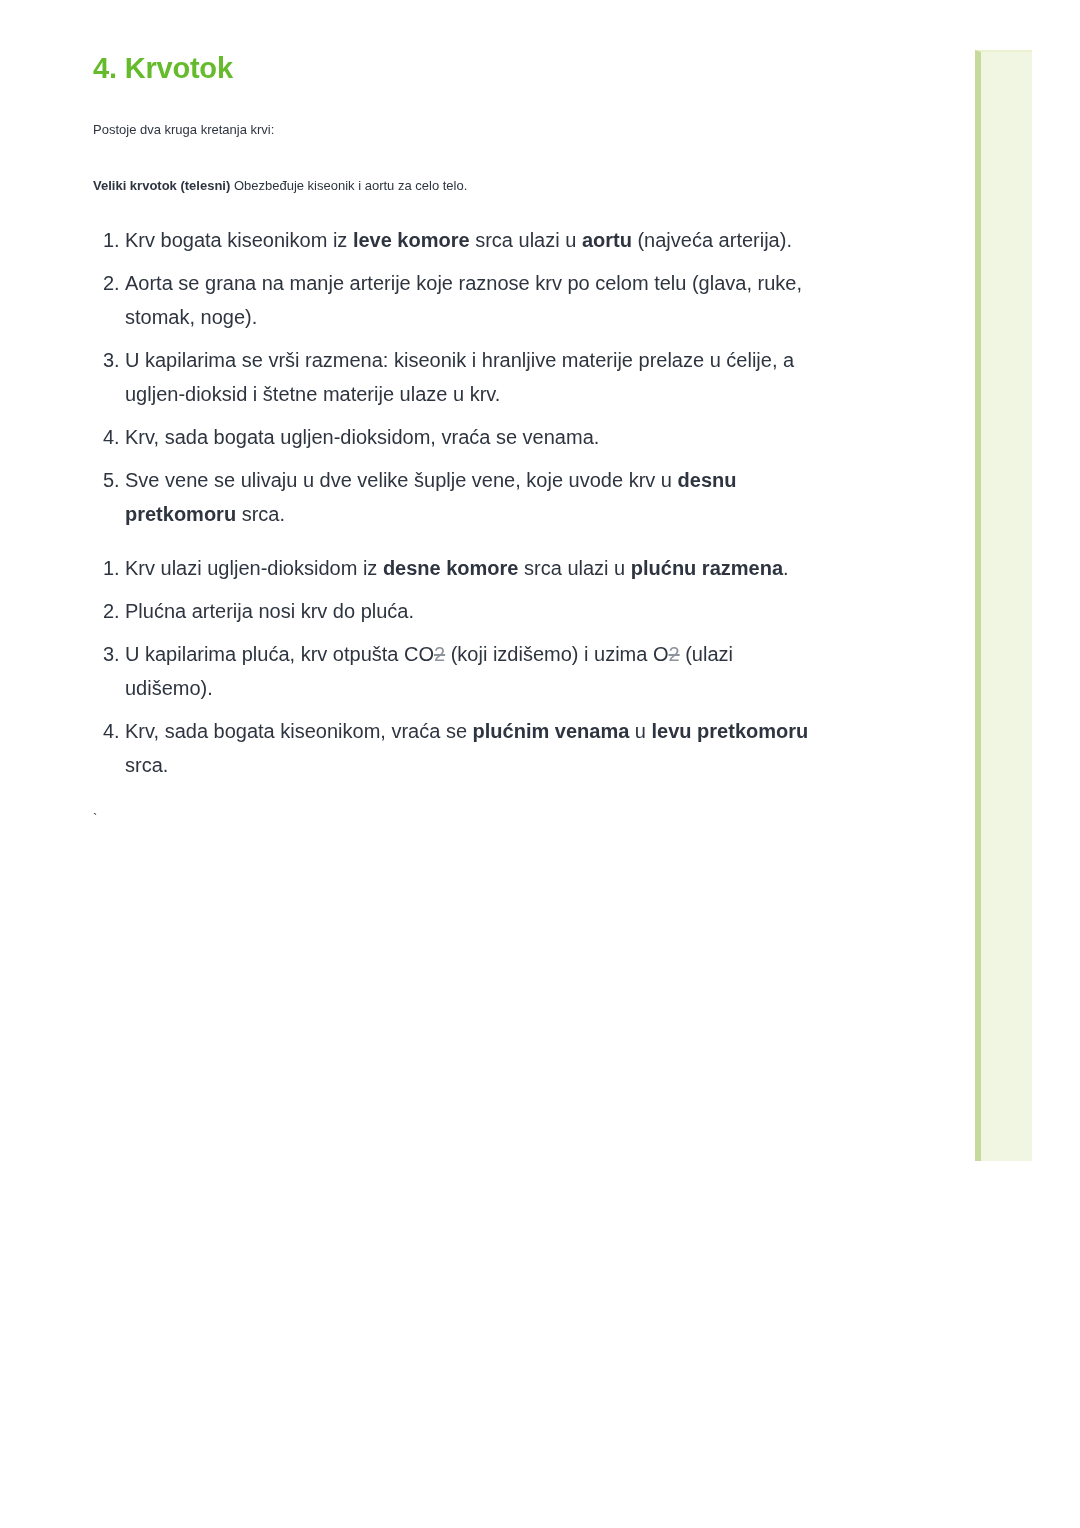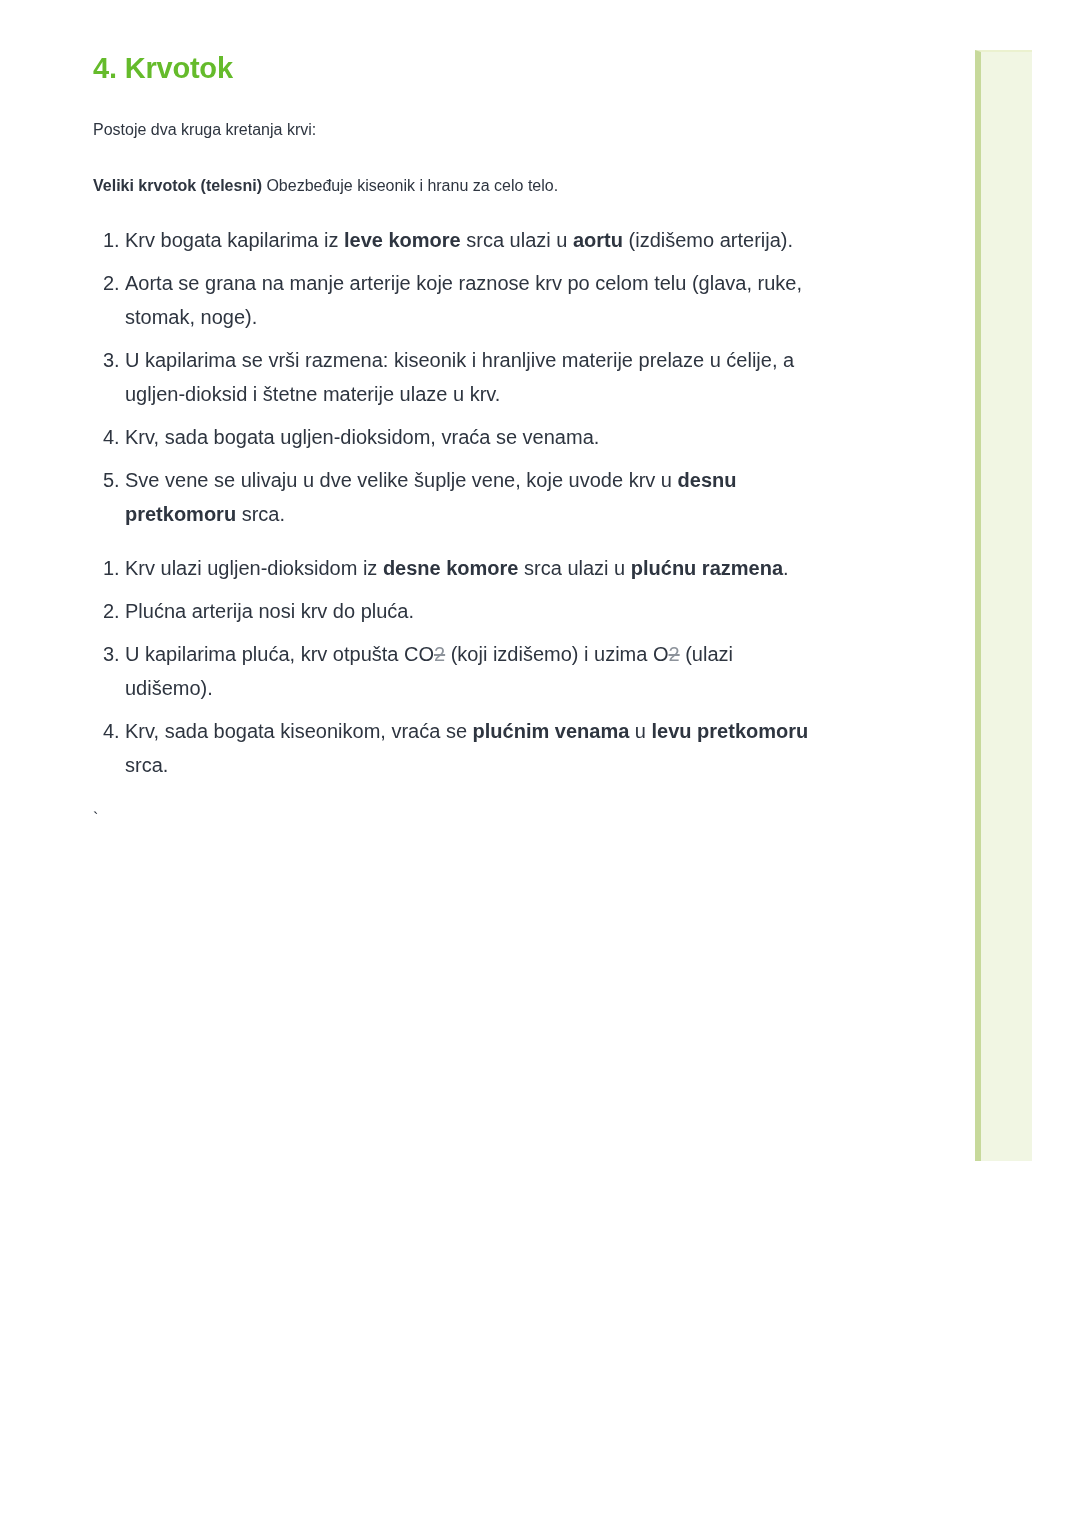--- a/index.html
+++ b/index.html
@@ -37,21 +37,21 @@
   }
   h1 {
     font-size: 29px;
     line-height: 36px;
     font-weight: 700;
     color: #65bb2b;
     margin: 0 0 27px 0;
     letter-spacing: -0.2px;
   }
   p {
-    font-size: 16px;
+    font-size: 13px;
     line-height: 34px;
     margin: 0 0 22px 0;
   }
   p.lead { margin-bottom: 20px; }
   p.justify { text-align: justify; }
   ol.num-list {
     list-style: none;
     margin: 0 0 20px 0;
     padding: 0;
   }
@@ -91,26 +91,26 @@
 <body>
 
 <div class="page">
   <div class="stripe"></div>
 
   <div class="content">
     <h1>4. Krvotok</h1>
 
     <p>Postoje dva kruga kretanja krvi:</p>
 
-    <p class="lead"><span class="b">Veliki krvotok (telesni)</span><span> Obezbeđuje kiseonik i hranu za celo telo.</span></p>
+    <p class="lead"><span class="b">Veliki krvotok (telesni)</span><span> Obezbeđuje kiseonik i aortu za celo telo.</span></p>
 
     <ol class="num-list">
         <li>
           <span class="num">1.</span>
-          <div class="txt"><span>Krv bogata kapilarima iz </span><span class="b">leve komore</span><span> srca ulazi u </span><span class="b">aortu</span><span> (izdišemo arterija).</span></div>
+          <div class="txt"><span>Krv bogata kiseonikom iz </span><span class="b">leve komore</span><span> srca ulazi u </span><span class="b">aortu</span><span> (najveća arterija).</span></div>
         </li>
         <li>
           <span class="num">2.</span>
           <div class="txt"><span>Aorta se grana na manje arterije koje raznose krv po celom telu (glava, ruke, stomak, noge).</span></div>
         </li>
         <li>
           <span class="num">3.</span>
           <div class="txt"><span>U kapilarima se vrši razmena: kiseonik i hranljive materije prelaze u ćelije, a ugljen-dioksid i štetne materije ulaze u krv.</span></div>
         </li>
         <li>

